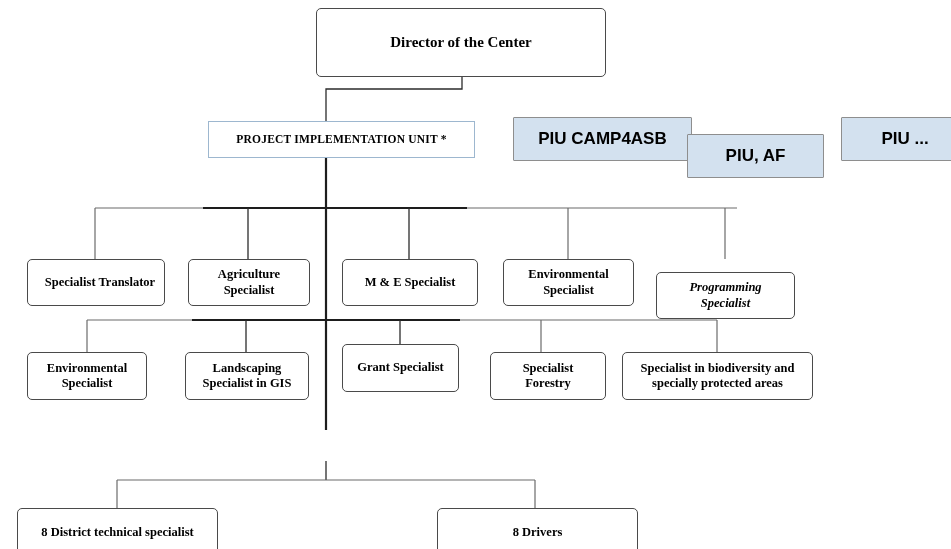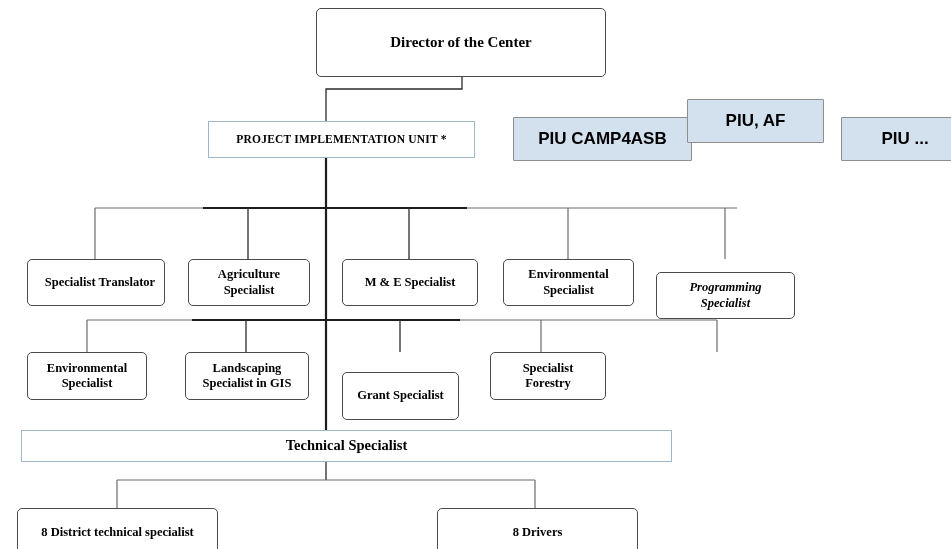--- a/index.html
+++ b/index.html
@@ -96,21 +96,21 @@
   </div>
 
   <div class="node bluebox" style="left:192px;top:121px;width:267px;height:37px;font-size:11.5px;letter-spacing:.2px;">
     <span>PROJECT IMPLEMENTATION UNIT *</span>
   </div>
 
   <div class="node chip" style="left:513px;top:117px;width:179px;height:44px;font-size:17px;">
     <span>PIU CAMP4ASB</span>
   </div>
 
-  <div class="node chip" style="left:687px;top:99px;width:137px;height:44px;font-size:17px;">
+  <div class="node chip" style="left:687px;top:134px;width:137px;height:44px;font-size:17px;">
     <span>PIU, AF</span>
   </div>
 
   <div class="node chip" style="left:841px;top:117px;width:128px;height:44px;font-size:17px;">
     <span>PIU ...</span>
   </div>
 
   <div class="node rounded" style="left:27px;top:259px;width:138px;height:47px;font-size:12.5px;padding-left:8px;">
     <span class="ml">Specialist Translator</span>
   </div>
@@ -132,32 +132,32 @@
   </div>
 
   <div class="node rounded" style="left:27px;top:352px;width:120px;height:48px;font-size:12.5px;">
     <span class="ml">Environmental<br>Specialist</span>
   </div>
 
   <div class="node rounded" style="left:185px;top:352px;width:124px;height:48px;font-size:12.5px;">
     <span class="ml">Landscaping<br>Specialist in GIS</span>
   </div>
 
-  <div class="node rounded" style="left:342px;top:372px;width:117px;height:48px;font-size:12.5px;">
+  <div class="node rounded" style="left:342px;top:344px;width:117px;height:48px;font-size:12.5px;">
     <span class="ml">Grant Specialist</span>
   </div>
 
   <div class="node rounded" style="left:490px;top:352px;width:116px;height:48px;font-size:12.5px;">
     <span class="ml">Specialist<br>Forestry</span>
   </div>
 
+  <div class="node rounded" style="left:622px;top:352px;width:191px;height:48px;font-size:12.5px;">
+    <span class="ml">Specialist in biodiversity and<br>specially protected areas</span>
+  </div>
 
-  <div class="node bluebox" style="left:5px;top:430px;width:651px;height:32px;font-size:14.5px;">
-    <span>Technical Specialist</span>
-  </div>
 
   <div class="node rounded" style="left:17px;top:508px;width:201px;height:50px;font-size:12.5px;">
     <span class="ml">8 District technical specialist</span>
   </div>
 
   <div class="node rounded" style="left:437px;top:508px;width:201px;height:50px;font-size:12.5px;">
     <span class="ml">8  Drivers</span>
   </div>
 
 </div>

